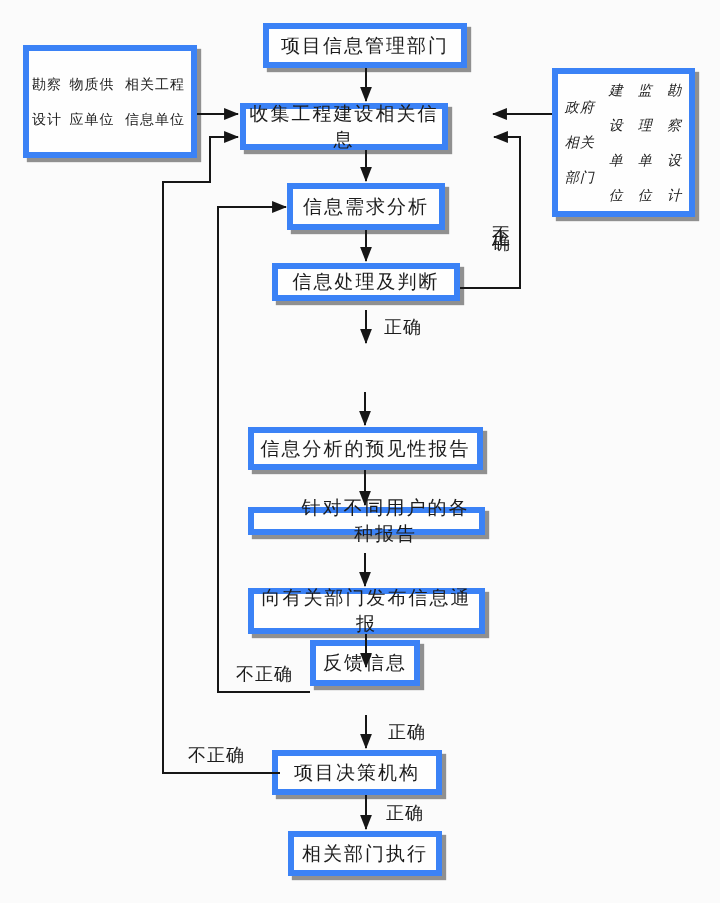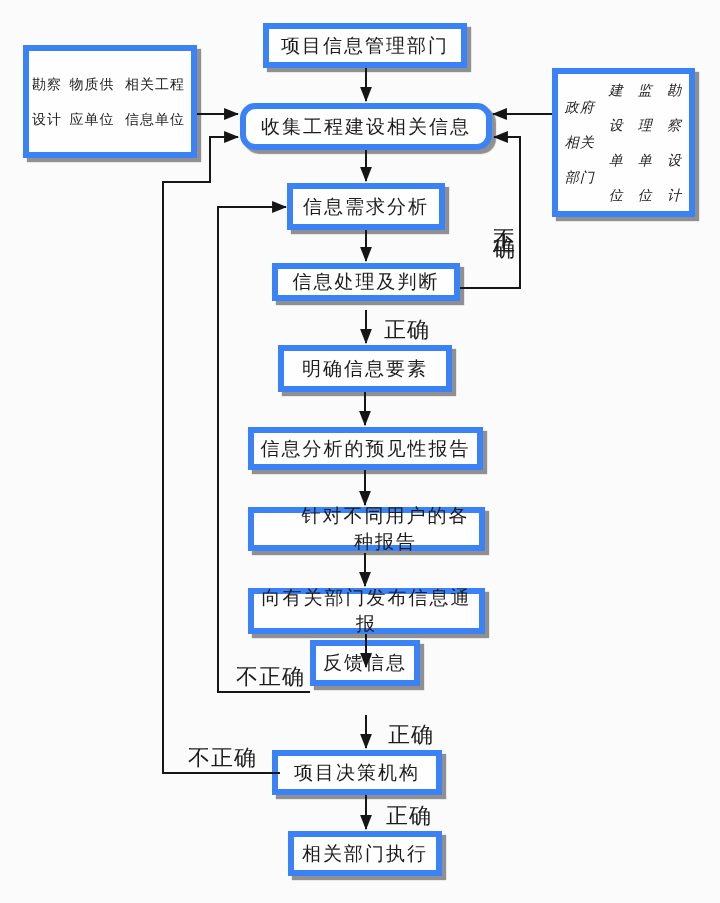--- a/index.html
+++ b/index.html
@@ -9,21 +9,21 @@
   }
   .node{
     position:absolute;box-sizing:border-box;background:#fefefe;
     border:6px solid #3b82f6;box-shadow:4px 4px 1px rgba(125,125,125,.85);
     display:flex;align-items:center;justify-content:center;text-align:center;
     font-size:19px;letter-spacing:2px;z-index:1;
   }
   .node.multi{flex-direction:row;font-size:14px;line-height:35px;letter-spacing:1px;}
   svg.wires{position:absolute;left:0;top:0;z-index:2;pointer-events:none;}
   .edge-label{
-    position:absolute;z-index:3;font-size:22px;letter-spacing:1px;
+    position:absolute;z-index:3;font-size:18px;letter-spacing:1px;
     color:#1c1c1c;white-space:nowrap;
   }
   .edge-label.vertical{
     writing-mode:vertical-rl;text-orientation:upright;
     letter-spacing:4px;white-space:normal;
   }
 </style>
 </head>
 <body>
 
@@ -37,31 +37,30 @@
     <div>相关工程信息单位</div>
   </div>
 
   <div class="node multi" style="left:552px;top:68px;width:143px;height:149px;font-style:italic;">
     <div>政府相关部门</div>
     <div>建设单位</div>
     <div>监理单位</div>
     <div>勘察设计</div>
   </div>
 
-  <div class="node" style="left:240px;top:103px;width:252px;height:47px;border-radius:15px;">收集工程建设相关信息</div>
+  <div class="node" style="left:240px;top:103px;width:208px;height:47px;">收集工程建设相关信息</div>
 
   <div class="node" style="left:287px;top:183px;width:158px;height:47px;">信息需求分析</div>
 
   <div class="node" style="left:272px;top:263px;width:188px;height:38px;">信息处理及判断</div>
 
-  <div class="node" style="left:278px;top:345px;width:174px;height:47px;">明确信息要素</div>
 
   <div class="node" style="left:248px;top:427px;width:235px;height:43px;">信息分析的预见性报告</div>
 
-  <div class="node" style="left:248px;top:507px;width:237px;height:44px;padding-left:38px;">针对不同用户的各种报告</div>
+  <div class="node" style="left:248px;top:507px;width:237px;height:28px;padding-left:38px;">针对不同用户的各种报告</div>
 
   <div class="node" style="left:248px;top:588px;width:237px;height:46px;">向有关部门发布信息通报</div>
 
   <div class="node" style="left:310px;top:640px;width:110px;height:46px;">反馈信息</div>
 
   <div class="node" style="left:272px;top:750px;width:170px;height:45px;">项目决策机构</div>
 
   <div class="node" style="left:288px;top:831px;width:154px;height:45px;">相关部门执行</div>
 
   <svg class="wires" width="720" height="903" viewBox="0 0 720 903">

